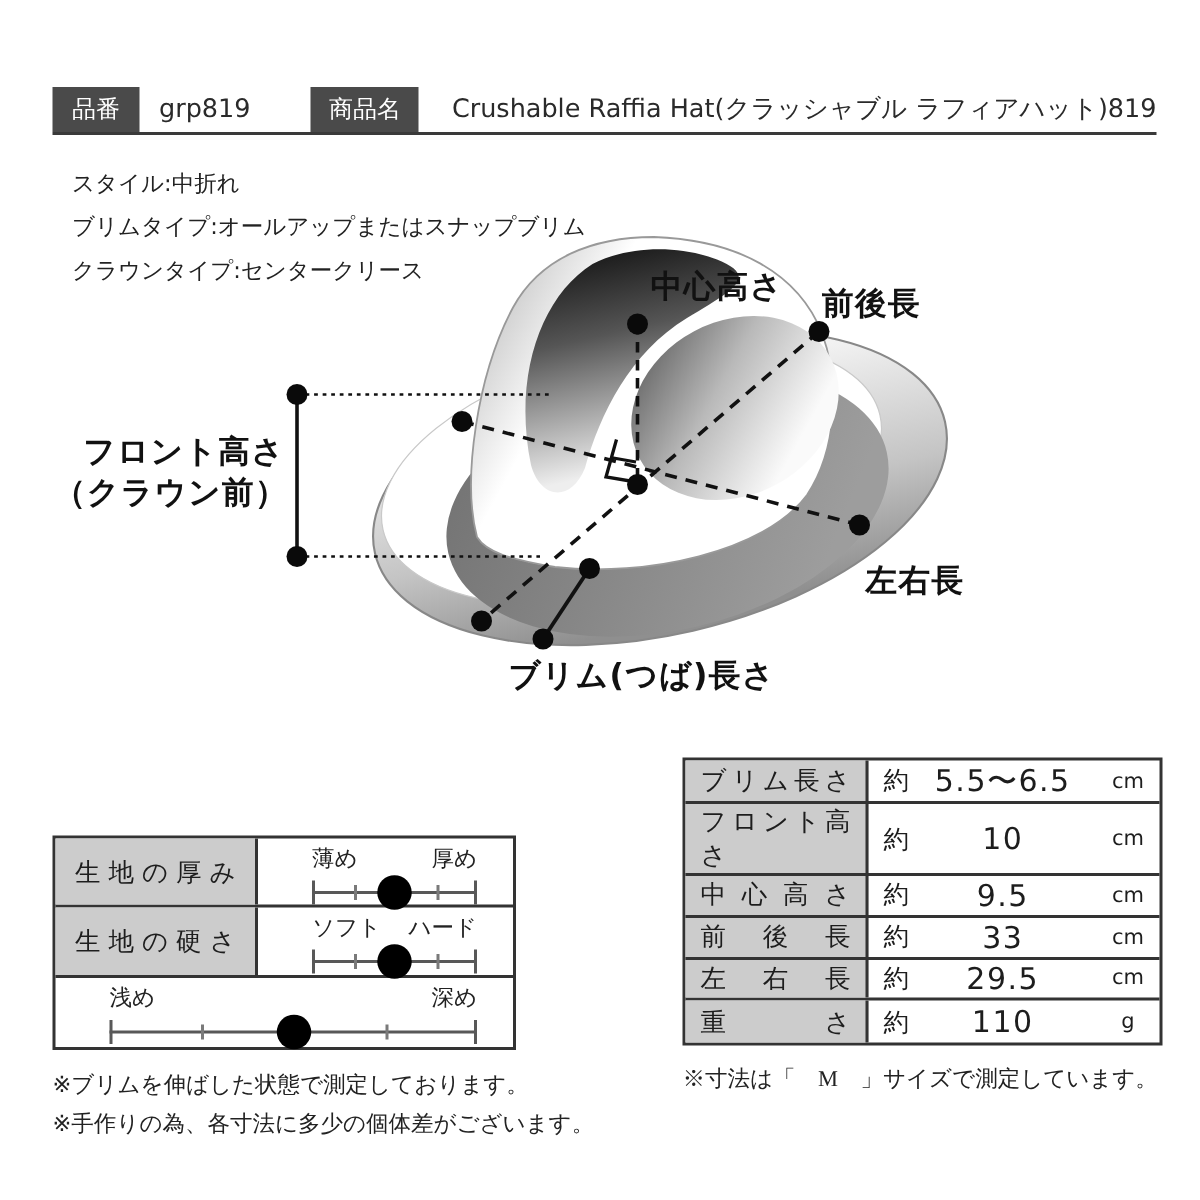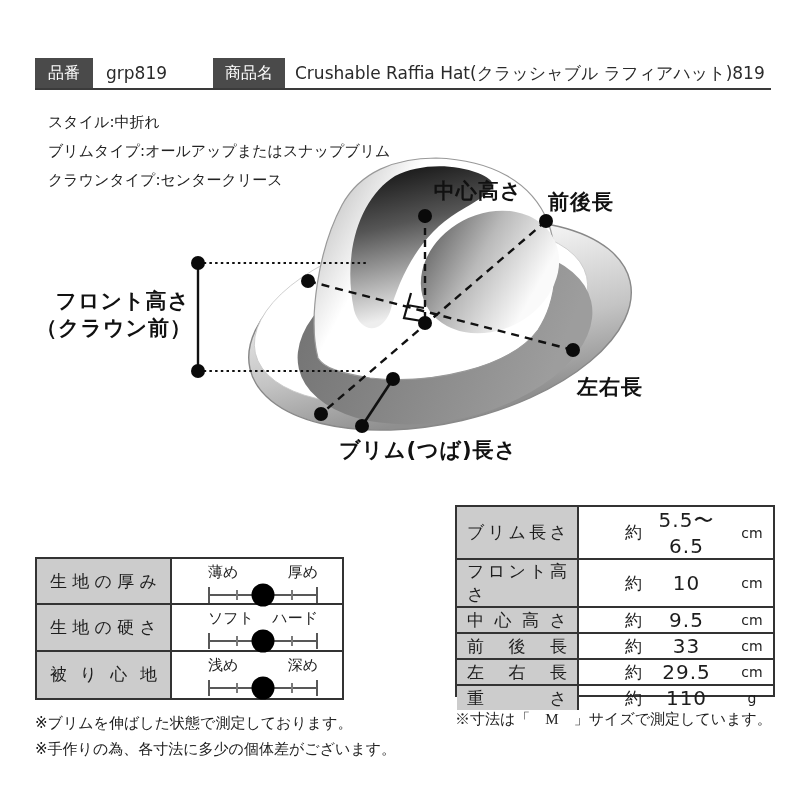--- a/index.html
+++ b/index.html
@@ -10,21 +10,21 @@
 
   
   .header{left:35px;top:55px;width:736px;height:33px;border-bottom:2px solid #3a3a3a;
           display:flex;align-items:flex-end;}
   .badge{background:#4a4a4a;color:#ffffff;height:30px;line-height:30px;text-align:center;
          font-size:16px;flex:0 0 auto;}
   .badge.b1{width:58px;}
   .badge.b2{width:72px;}
   .hval{font-size:17px;line-height:30px;color:#2a2a2a;white-space:nowrap;}
   .hval.item{width:120px;padding-left:13px;box-sizing:border-box;}
-  .hval.name{padding-left:10px;}
+  .hval.name{padding-left:22px;}
 
   
   .specs{left:48px;top:108px;font-size:15px;line-height:29px;color:#222;}
 
   
   .diagram{left:0;top:140px;width:800px;height:372px;}
   svg text{font-family:"DejaVu Sans","Liberation Sans",sans-serif;font-weight:600;
            fill:#111;letter-spacing:1px;}
 
   
@@ -44,21 +44,21 @@
   .scale .line{position:absolute;left:0;right:0;top:7px;height:2px;background:#585858;}
   .scale .t{position:absolute;width:2px;background:#585858;}
   .scale .e{top:0;height:16px;}
   .scale .q{top:3px;height:10px;background:#7a7a7a;}
   .scale .dot{position:absolute;top:8px;left:50%;width:23px;height:23px;border-radius:50%;
               background:#000;transform:translate(-50%,-50%);}
 
   
   .stable{left:455px;top:505px;width:320px;height:192px;border:2px solid #333;
           box-sizing:border-box;display:grid;grid-template-rows:repeat(6,1fr);background:#fff;}
-  .srow{display:flex;border-bottom:2px solid #333;gap:36px;}
+  .srow{display:flex;border-bottom:2px solid #333;}
   .srow:last-child{border-bottom:none;}
   .slabel{flex:0 0 122px;background:#cccccc;border-right:2px solid #333;
           display:flex;align-items:center;padding:0 10px;box-sizing:border-box;
           font-size:17px;color:#1d1d1d;}
   .scell{flex:1;display:flex;align-items:center;}
   .sprefix{font-size:17px;margin-left:10px;}
   .svalue{flex:1;text-align:center;font-size:20px;letter-spacing:1px;}
   .sunit{font-size:14px;width:42px;text-align:center;}
 
   
@@ -181,23 +181,20 @@
         <i class="line"></i>
           <i class="t e" style="left:0"></i>
           <i class="t q" style="left:25%"></i>
         <i class="t q" style="left:75%"></i>
           <i class="t e" style="right:0"></i>
         <b class="dot"></b>
       </div>
     </div>
   </div>
   <div class="frow">
-    <div class="flabel">
-        <span class="jlabel">被り心地</span>
-      </div>
     <div class="fcell">
       <span class="fmin">浅め</span>
       <span class="fmax">深め</span>
       <div class="scale">
         <i class="line"></i>
           <i class="t e" style="left:0"></i>
           <i class="t q" style="left:25%"></i>
         <i class="t q" style="left:75%"></i>
           <i class="t e" style="right:0"></i>
         <b class="dot"></b>

